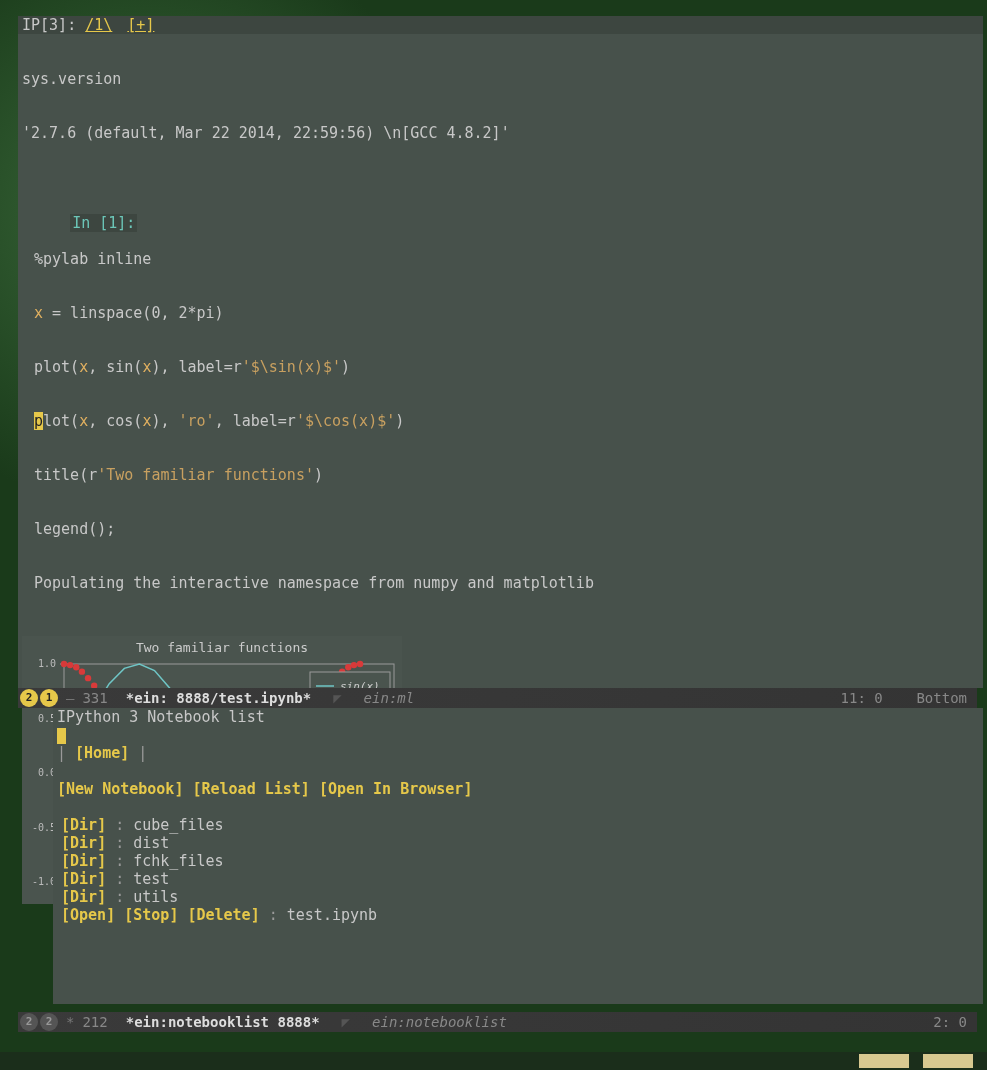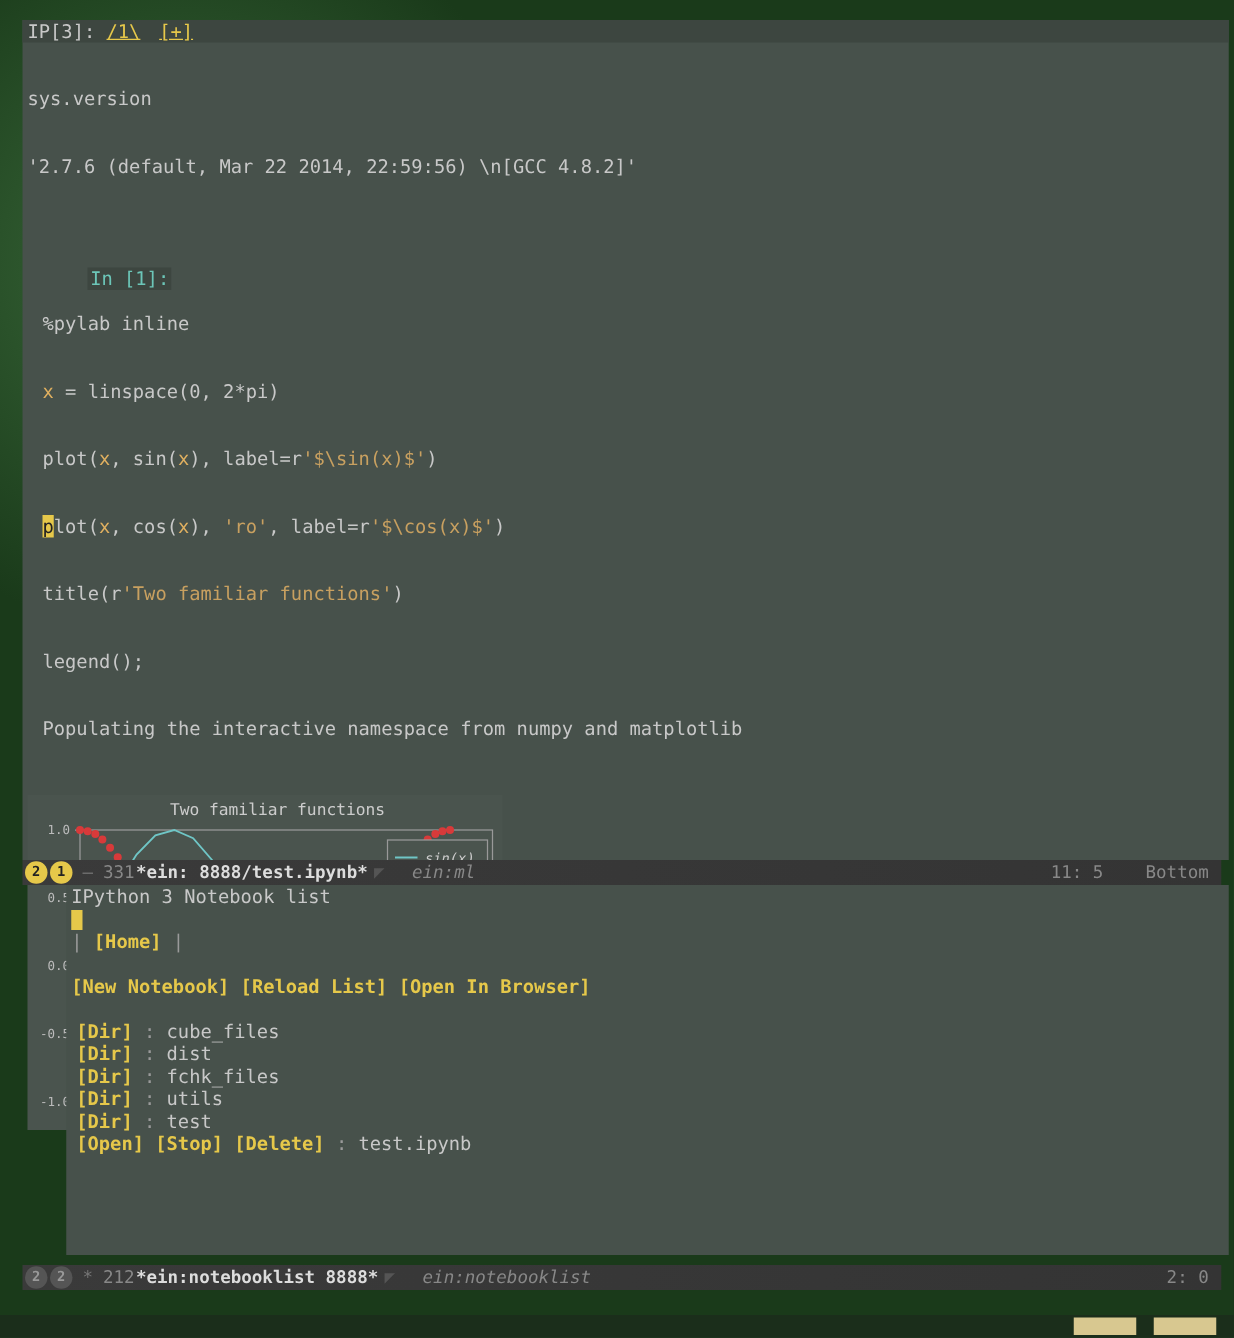--- a/index.html
+++ b/index.html
@@ -53,21 +53,21 @@
     justify-content: center;
     width: 18px;
     height: 18px;
     border-radius: 50%;
     font-size: 11px;
     font-weight: bold;
     margin-left: 2px;
   }
   .badge.y { background: #e6c84a; color: #222; }
   .badge.g { background: #555; color: #999; }
-  .bufname { color: #ddd; font-weight: bold; margin: 0 1px; }
+  .bufname { color: #ddd; font-weight: bold; margin: 0 18px; }
   .mode { color: #888; margin-left: 18px; font-style: italic; }
   .pos { margin-left: auto; margin-right: 10px; color: #888; }
   .tri { color: #555; margin: 0 4px; }
 
   .topline {
     background: #3d4640;
     color: #c8c8c8;
     padding: 0 4px;
   }
   .topline .prompt { color: #c8c8c8; }
@@ -242,21 +242,21 @@
 </div>
 
 <div class="statusbar sb1">
   <span class="badge y">2</span>
   <span class="badge y">1</span>
   <span style="margin:0 8px;color:#777">–</span>
   <span style="color:#888">331</span>
   <span class="bufname">*ein: 8888/test.ipynb*</span>
   <span class="tri">◤</span>
   <span class="mode">ein:ml</span>
-  <span class="pos"><span>11: 5</span>&nbsp;&nbsp;&nbsp;&nbsp;<span>Bottom</span></span>
+  <span class="pos"><span>11: 0</span>&nbsp;&nbsp;&nbsp;&nbsp;<span>Bottom</span></span>
 </div>
 
 <div class="pane pane2">
   <div class="nb-head">IPython 3 Notebook list</div>
   <div class="nb-head"><span class="nb-cursor"></span></div>
   <div class="nb-block">
     <span class="dim">|</span>
     <span class="bracket">[</span><span class="bracket">Home</span><span class="bracket">]</span>
     <span class="dim">|</span>
   </div>
@@ -264,22 +264,22 @@
   <div class="nb-block">
     <span class="bracket">[</span><span class="bracket">New Notebook</span><span class="bracket">]</span>
     <span class="bracket">[</span><span class="bracket">Reload List</span><span class="bracket">]</span>
     <span class="bracket">[</span><span class="bracket">Open In Browser</span><span class="bracket">]</span>
   </div>
   <div style="height:18px"></div>
   <div id="dirlist">
       <div class="nb-row"><span class="bracket">[</span><span class="bracket">Dir</span><span class="bracket">]</span><span class="dim"> : </span><span>cube_files</span></div>
       <div class="nb-row"><span class="bracket">[</span><span class="bracket">Dir</span><span class="bracket">]</span><span class="dim"> : </span><span>dist</span></div>
       <div class="nb-row"><span class="bracket">[</span><span class="bracket">Dir</span><span class="bracket">]</span><span class="dim"> : </span><span>fchk_files</span></div>
+      <div class="nb-row"><span class="bracket">[</span><span class="bracket">Dir</span><span class="bracket">]</span><span class="dim"> : </span><span>test</span></div>
       <div class="nb-row"><span class="bracket">[</span><span class="bracket">Dir</span><span class="bracket">]</span><span class="dim"> : </span><span>utils</span></div>
-      <div class="nb-row"><span class="bracket">[</span><span class="bracket">Dir</span><span class="bracket">]</span><span class="dim"> : </span><span>test</span></div>
     </div>
   <div class="nb-row">
     <span class="bracket">[</span><span class="bracket">Open</span><span class="bracket">]</span>
     <span class="bracket">[</span><span class="bracket">Stop</span><span class="bracket">]</span>
     <span class="bracket">[</span><span class="bracket">Delete</span><span class="bracket">]</span>
     <span class="dim"> : </span><span>test.ipynb</span>
   </div>
 </div>
 
 <div class="statusbar sb2">

